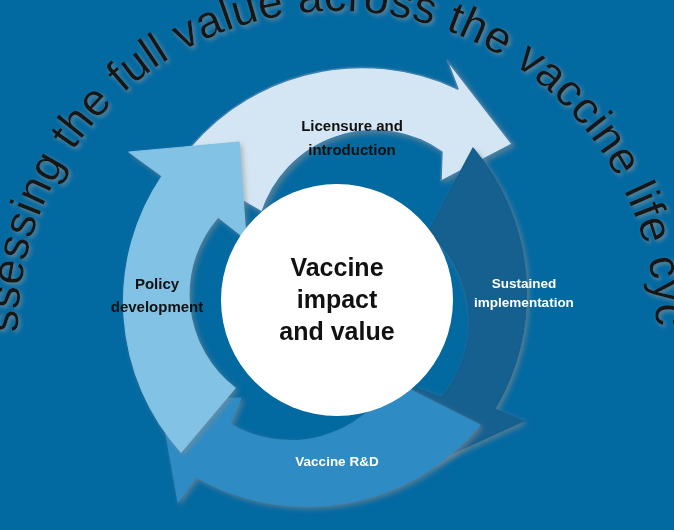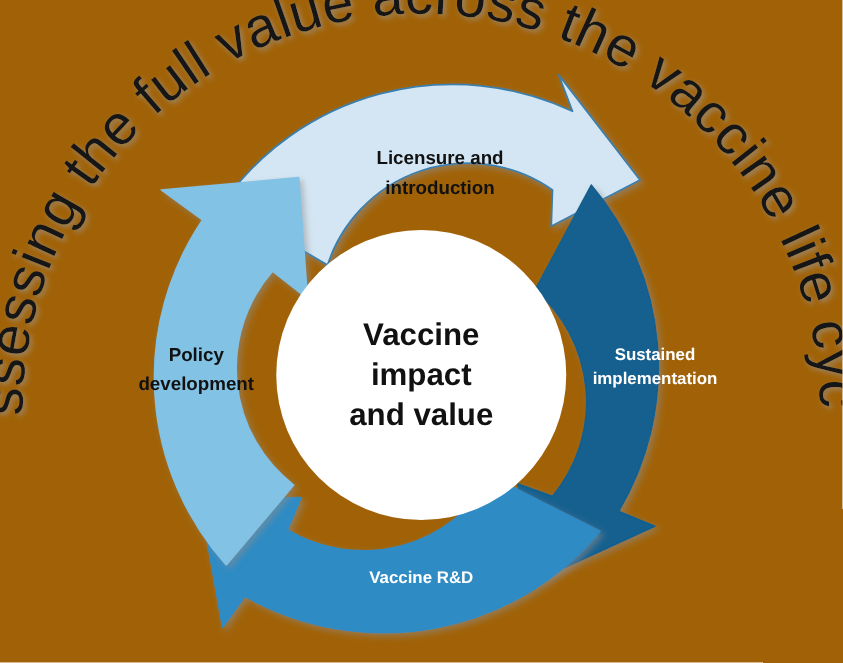--- a/index.html
+++ b/index.html
@@ -53,21 +53,21 @@
     font-family: "Liberation Sans", sans-serif;
     font-size: 13.5px;
     font-weight: bold;
     fill: #ffffff;
     text-anchor: middle;
   }
 </style>
 </head>
 <body>
 
-<div id="diagram-root" style="background: #a16207; text-align: right;">
+<div id="diagram-root" style="background: #0369a1; text-align: right;">
 
   <svg class="stage" viewBox="0 0 674 530" xmlns="http://www.w3.org/2000/svg">
 
     <defs>
 
       <filter id="softShadow" x="-30%" y="-30%" width="170%" height="170%">
         <feDropShadow dx="2" dy="2" stdDeviation="2.2" flood-color="#9a9a9a" flood-opacity="0.65"></feDropShadow>
       </filter>
       <filter id="segShadow" x="-20%" y="-20%" width="150%" height="150%">
         <feDropShadow dx="2.5" dy="2.5" stdDeviation="2.5" flood-color="#8c8c8c" flood-opacity="0.55"></feDropShadow>

